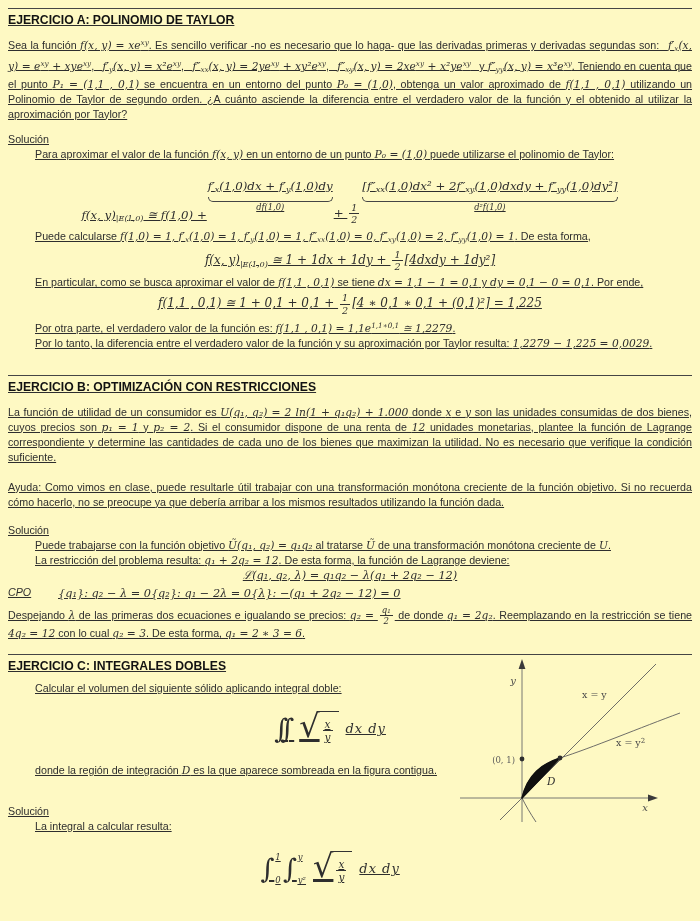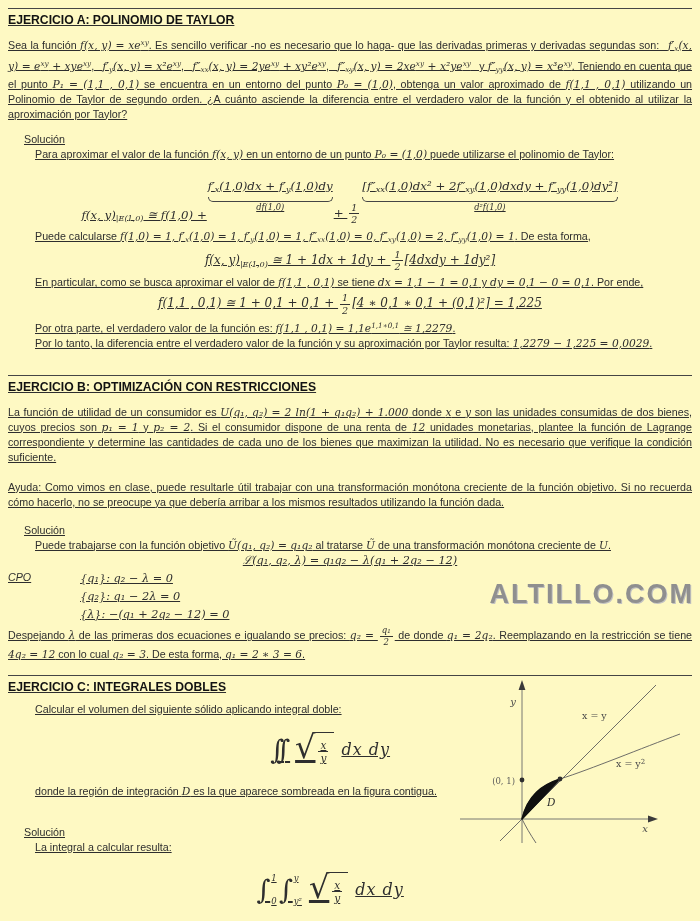--- a/index.html
+++ b/index.html
@@ -6,21 +6,21 @@
   .page{
     width:700px;height:921px;background:#fef9c3;position:relative;overflow:hidden;
     font-family:"Liberation Sans",sans-serif;font-size:10.7px;line-height:15px;color:#2e2e2e;
     margin:0 auto;
     text-decoration:underline;
   }
   .sec-rule{border-top:1.5px solid #454545;margin:0 8px;height:0;}
   .heading{font-weight:bold;font-size:12.2px;color:#121212;margin:4px 8px 7px 8px;line-height:15px;}
   .para{margin:0 8px;text-align:justify;}
   .line{margin:0 8px;padding-left:27px;}
-  .solucion{margin:10px 8px 0 24px;text-decoration:underline;}
+  .solucion{margin:10px 8px 0 8px;text-decoration:underline;}
   
   .m-n{}
   .m-u{text-decoration:underline;}
   .m-i{font-family:"DejaVu Serif",serif;font-style:italic;}
   .m-s{font-family:"DejaVu Serif",serif;font-style:italic;font-size:0.68em;vertical-align:0.5em;}
   .m-b{font-family:"DejaVu Serif",serif;font-style:italic;font-size:0.68em;vertical-align:-0.3em;}
   .m-f{display:inline-flex;flex-direction:column;align-items:center;vertical-align:middle;
        line-height:1;margin:0 2px;font-family:"DejaVu Serif",serif;font-style:italic;}
   .m-f .fn{font-size:0.8em;border-bottom:1px solid #333;padding:0 2px 1px 2px;}
   .m-f .fd{font-size:0.8em;padding-top:1px;}
@@ -29,42 +29,42 @@
   
   .taylor{display:flex;justify-content:center;align-items:flex-end;margin:5px 8px 2px 8px;
           font-size:11.8px;line-height:1.3;}
   .ubrace{display:inline-flex;flex-direction:column;align-items:center;margin:12px 1px;}
   .ub-line{align-self:stretch;height:4px;border-left:1px solid #454545;border-right:1px solid #454545;
            border-bottom:1px solid #454545;border-radius:0 0 6px 6px;margin-top:2px;}
   .ub-label{font-size:8.3px;margin-top:1px;font-family:"DejaVu Serif",serif;font-style:italic;line-height:1.1;}
   
   .cpo{display:flex;margin:2px 8px 0 8px;}
   .cpo-label{width:50px;font-style:italic;}
-  .cpo-eqs{display:flex;flex-direction:column;margin-left:22px;}
+  .cpo-eqs{display:flex;}
   .cpo-eqs .formula-l{font-size:11.3px;line-height:16.8px;}
   
   .watermark{position:absolute;right:6px;top:212px;font-weight:bold;font-size:27px;letter-spacing:2px;
              color:#8f8f8f;text-shadow:1px 1px 0 #c2c2c2;font-family:"Liberation Sans",sans-serif;}
   
   .section{position:relative;}
   .sec-a .sec-rule{margin-top:8px;}
   .sec-b .sec-rule{margin-top:24px;}
   .sec-c .sec-rule{margin-top:13px;}
   
   .int-formula{display:flex;justify-content:center;align-items:center;width:660px;}
   .int-sign{font-family:"DejaVu Serif",serif;font-style:italic;font-size:27px;line-height:1;}
   .int-sign.second{margin-left:-8px;}
   .int-b{display:flex;flex-direction:column;justify-content:space-between;height:32px;
          font-family:"DejaVu Serif",serif;font-style:italic;font-size:8.5px;margin:0 2px 0 1px;line-height:1;}
   .sqrt{display:inline-flex;align-items:flex-start;margin-left:5px;}
   .sqrt-sign{font-family:"DejaVu Serif",serif;font-size:32px;line-height:30px;font-weight:normal;}
   .sqrt-body{border-top:1.3px solid #333;margin-left:-2px;height:32px;display:flex;align-items:center;
              padding:3px 4px 0 3px;}
   .sqrt-body .m-f .fn,.sqrt-body .m-f .fd{font-size:10.5px;}
-  .int-tail{font-family:"DejaVu Serif",serif;font-style:italic;font-size:16px;margin-left:7px;letter-spacing:1px;}
+  .int-tail{font-family:"DejaVu Serif",serif;font-style:italic;font-size:13px;margin-left:7px;letter-spacing:1px;}
   
   .figure{position:absolute;left:458px;top:2px;width:230px;height:205px;}
   .fig-svg text{font-family:"DejaVu Serif",serif;}
 </style>
 </head>
 <body>
 
 <div class="page">
 
   <div class="section sec-a">
@@ -106,36 +106,36 @@
     <div class="line"><span class="m-n">Por lo tanto, la diferencia entre el verdadero valor de la función y su aproximación por Taylor resulta: </span><span class="m-i">1,2279 − 1,225 = 0,0029</span><span class="m-n">.</span></div>
   </div>
 
   <div class="section sec-b">
     <div class="sec-rule"></div>
     <div class="heading">EJERCICIO B: OPTIMIZACIÓN CON RESTRICCIONES</div>
     <div class="para" style="margin-top:10px;"><span class="m-n">La función de utilidad de un consumidor es </span><span class="m-i">U(q₁, q₂) = 2 ln(1 + q₁q₂) + 1.000</span><span class="m-n"> donde </span><span class="m-i">x</span><span class="m-n"> e </span><span class="m-i">y</span><span class="m-n"> son las unidades consumidas de dos bienes, cuyos precios son </span><span class="m-i">p₁ = 1</span><span class="m-n"> y </span><span class="m-i">p₂ = 2</span><span class="m-n">. Si el consumidor dispone de una renta de </span><span class="m-i">12</span><span class="m-n"> unidades monetarias, plantee la función de Lagrange correspondiente y determine las cantidades de cada uno de los bienes que maximizan la utilidad. </span><span class="m-u">No</span><span class="m-n"> es necesario que verifique la condición suficiente.</span></div>
     <div class="para" style="margin-top:15px;"><span class="m-u">Ayuda</span><span class="m-n">: Como vimos en clase, puede resultarle útil trabajar con una transformación monótona creciente de la función objetivo. Si no recuerda cómo hacerlo, no se preocupe ya que debería arribar a los mismos resultados utilizando la función dada.</span></div>
     <div class="solucion" style="margin-top:13px;">Solución</div>
     <div class="line"><span class="m-n">Puede trabajarse con la función objetivo </span><span class="m-i">Ũ(q₁, q₂) = q₁q₂</span><span class="m-n"> al tratarse </span><span class="m-i">Ũ</span><span class="m-n"> de una transformación monótona creciente de </span><span class="m-i">U</span><span class="m-n">.</span></div>
+    <div class="line"><span class="m-n">La restricción del problema resulta: </span><span class="m-i">q₁ + 2q₂ = 12</span><span class="m-n">. De esta forma, la función de Lagrange deviene:</span></div>
     <div class="formula" style="font-size:11.3px;margin:0 8px;"><span class="m-i">ℒ(q₁, q₂, λ) = q₁q₂ − λ(q₁ + 2q₂ − 12)</span></div>
 
     <div class="cpo">
       <span class="cpo-label">CPO</span>
       <span class="cpo-eqs">
         <span class="formula-l"><span class="m-i">{q₁}: q₂ − λ = 0</span></span>
         <span class="formula-l"><span class="m-i">{q₂}: q₁ − 2λ = 0</span></span>
         <span class="formula-l"><span class="m-i">{λ}: −(q₁ + 2q₂ − 12) = 0</span></span>
       </span>
     </div>
 
     <div class="para" style="margin-top:3px;"><span class="m-n">Despejando </span><span class="m-i">λ</span><span class="m-n"> de las primeras dos ecuaciones e igualando se precios: </span><span class="m-i">q₂ = </span><span class="m-f">
           <span class="fn">q₁</span>
           <span class="fd">2</span>
         </span><span class="m-n"> de donde </span><span class="m-i">q₁ = 2q₂</span><span class="m-n">. Reemplazando en la restricción se tiene </span><span class="m-i">4q₂ = 12</span><span class="m-n"> con lo cual </span><span class="m-i">q₂ = 3</span><span class="m-n">. De esta forma, </span><span class="m-i">q₁ = 2 ∗ 3 = 6</span><span class="m-n">.</span></div>
-    <div class="watermark">ALTILLO.COM</div>
   </div>
 
   <div class="section sec-c">
     <div class="sec-rule"></div>
     <div class="heading">EJERCICIO C: INTEGRALES DOBLES</div>
     <div class="line" style="max-width:440px;"><span class="m-n">Calcular el volumen del siguiente sólido aplicando integral doble:</span></div>
 
     <div class="int-formula" style="margin-top:15px;">
       <span class="int-sign">∫</span>
       <span class="int-sign second">∫</span>

